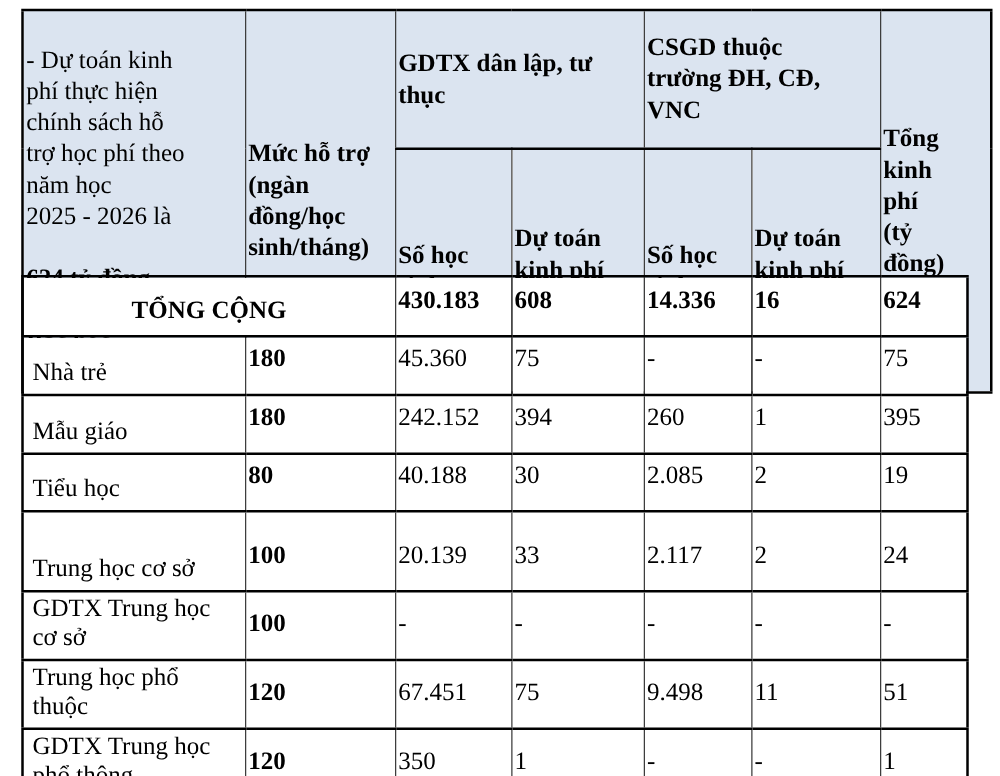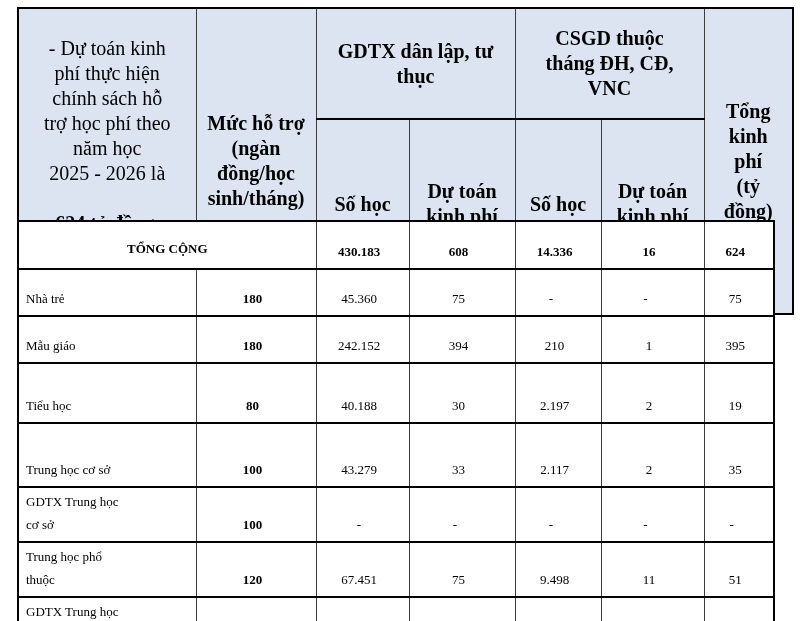--- a/index.html
+++ b/index.html
@@ -35,62 +35,62 @@
     padding: 0;
     overflow: hidden;
   }
 
   
   #header-table th {
     background: #dbe4f0;
     font-weight: bold;
     font-size: 20px;
     line-height: 25px;
-    text-align: center;
+    text-align: left;
     vertical-align: middle;
     white-space: pre-line;
     padding: 2px;
   }
   .note-cell { font-weight: normal; }
   .note-cell .note-plain { font-weight: normal; white-space: pre-line; }
   .note-cell .bold { font-weight: bold; }
 
   
   #body-table td {
-    font-size: 13px;
+    font-size: 20px;
     line-height: 23px;
     vertical-align: bottom;
     background: #ffffff;
   }
   td.label {
     text-align: left;
     padding: 2px 4px 5px 7px;
     white-space: pre-line;
   }
   td.num {
-    text-align: center;
-    padding: 2px 9px 5px 2px;
+    text-align: left;
+    padding: 2px 9px 16px 2px;
   }
   td.dash { padding-right: 16px; }
   .bold { font-weight: bold; }
 
   td.total-label {
     text-align: center;
     vertical-align: middle;
     font-weight: bold;
     padding-bottom: 8px;
   }
 
   
   .hr1 { height: 71px; }
   .hr2 { height: 142px; }
   .rt  { height: 48px; }
   .r1  { height: 47px; }
   .r2  { height: 47px; border-radius: 10px; }
-  .r3  { height: 60px; }
+  .r3  { height: 46px; }
   .r4  { height: 64px; }
   .r5  { height: 48px; }
   .r6  { height: 52px; }
   .r7  { height: 47px; }
 </style>
 </head>
 <body>
 
 <div class="page">
 
@@ -116,21 +116,21 @@
         <div><span class="bold">624 tỷ đồng</span><span>.</span></div>
         <div class="bold">Bậc học</div>
       </th>
       <th rowspan="2">Mức hỗ trợ
 (ngàn
 đồng/học
 sinh/tháng)</th>
       <th colspan="2">GDTX dân lập, tư
 thục</th>
       <th colspan="2">CSGD thuộc
-tháng ĐH, CĐ,
+trường ĐH, CĐ,
 VNC</th>
       <th rowspan="2">Tổng
 kinh
 phí
 (tỷ
 đồng)</th>
     </tr>
     <tr class="hr2">
       <th>Số học
 sinh</th>
@@ -175,43 +175,43 @@
       <td class="num dash">-</td>
       <td class="num dash">-</td>
       <td class="num">75</td>
     </tr>
 
     <tr class="r2">
       <td class="label">Mẫu giáo</td>
       <td class="num bold">180</td>
       <td class="num">242.152</td>
       <td class="num">394</td>
-      <td class="num">210</td>
+      <td class="num">260</td>
       <td class="num">1</td>
       <td class="num">395</td>
     </tr>
 
     <tr class="r3">
       <td class="label">Tiểu học</td>
       <td class="num bold">80</td>
       <td class="num">40.188</td>
       <td class="num">30</td>
-      <td class="num">2.197</td>
+      <td class="num">2.085</td>
       <td class="num">2</td>
       <td class="num">19</td>
     </tr>
 
     <tr class="r4">
       <td class="label">Trung học cơ sở</td>
       <td class="num bold">100</td>
-      <td class="num">43.279</td>
+      <td class="num">20.139</td>
       <td class="num">33</td>
       <td class="num">2.117</td>
       <td class="num">2</td>
-      <td class="num">35</td>
+      <td class="num">24</td>
     </tr>
 
     <tr class="r5">
       <td class="label">GDTX Trung học
 cơ sở</td>
       <td class="num bold">100</td>
       <td class="num">-</td>
       <td class="num dash">-</td>
       <td class="num dash">-</td>
       <td class="num dash">-</td>

